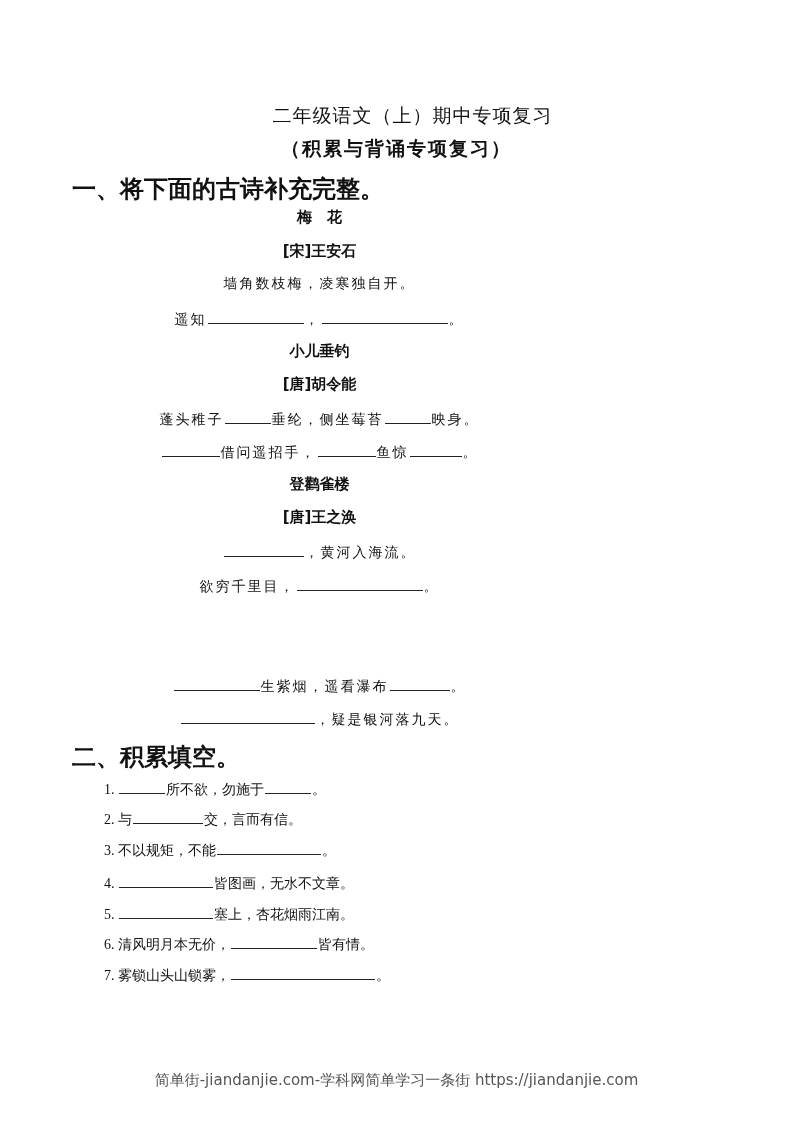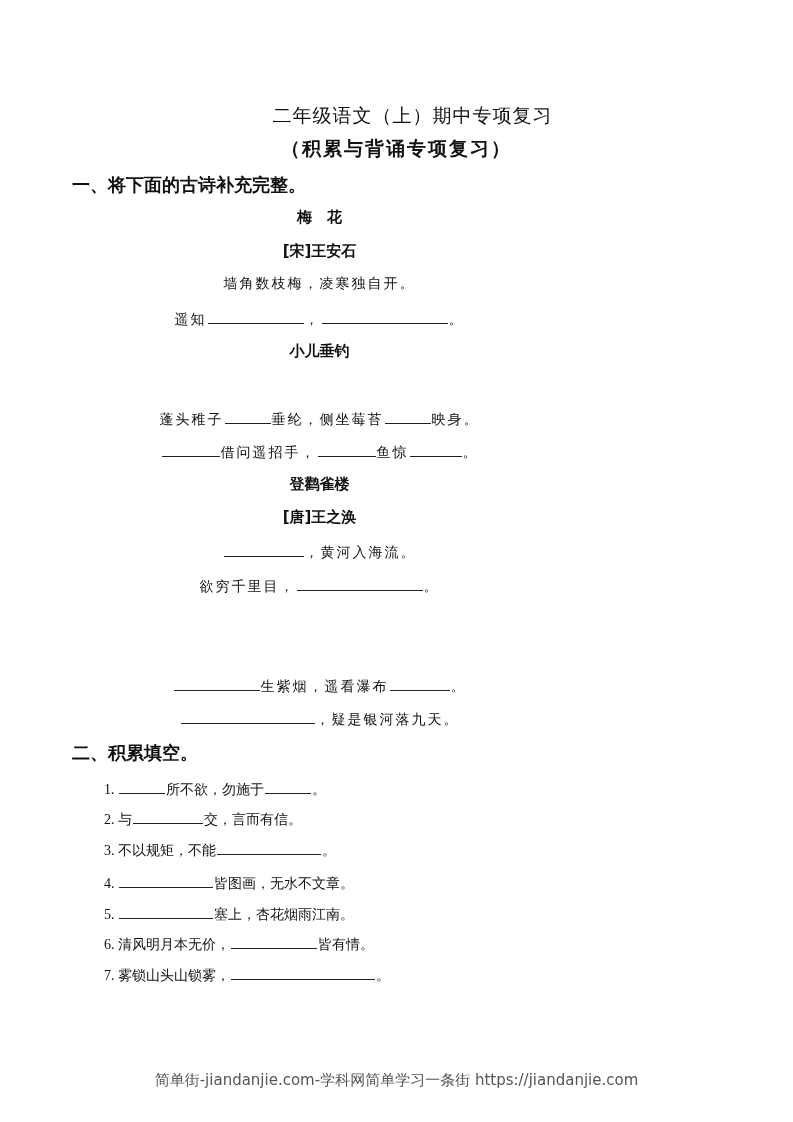--- a/index.html
+++ b/index.html
@@ -3,21 +3,21 @@
 <meta charset="utf-8">
 <style>
   html, body { margin: 0; padding: 0; background: #ffffff; }
   body { width: 793px; height: 1122px; position: relative; overflow: hidden;
          font-family: "DejaVu Sans", "Liberation Sans", sans-serif; color: #111; }
   .page { position: absolute; left: 0; top: 0; width: 793px; height: 1122px; }
   .title { position: absolute; left: 0; width: 793px; text-align: center; top: 103px;
            font-size: 19px; letter-spacing: 1px; padding-left: 16px; }
   .subtitle { position: absolute; left: 0; width: 793px; text-align: center; top: 136px;
               font-size: 19px; font-weight: bold; font-family: "DejaVu Serif", serif; letter-spacing: 2px; }
-  .sec { position: absolute; left: 72px; font-size: 18px; font-weight: bold; }
+  .sec { position: absolute; left: 72px; font-size: 24px; font-weight: bold; }
   .line { position: absolute; left: 0; width: 639px; text-align: center; font-size: 14px; white-space: nowrap; }
   .line.ptitle, .line.author { font-size: 15px; font-weight: bold; }
   .line.verse { font-family: Liberation Mono, monospace; font-size: 14px; letter-spacing: 2px; }
   .blank { display: inline-block; border-bottom: 1px solid #222; height: 14px; vertical-align: baseline; margin: 0 1px; }
   .item { position: absolute; left: 104px; font-size: 14px; font-family: "Liberation Serif", "DejaVu Serif", serif; white-space: nowrap; }
   .footer { position: absolute; left: 0; width: 793px; text-align: center; top: 1071px;
             font-size: 15px; color: #555; }
 </style>
 </head>
 <body>
@@ -30,20 +30,21 @@
   <div class="sec" style="top:173px;">一、将下面的古诗补充完整。</div>
 
   <div class="line ptitle" style="top:208px;">梅　花</div>
   <div class="line author" style="top:242px;">[宋]王安石</div>
   <div class="line verse" style="top:275px;">墙角数枝梅，凌寒独自开。</div>
   <div class="line ptitle" style="top:342px;">小儿垂钓</div>
 
   <div class="line verse" style="top:309px;">
     <span>遥知</span><span class="blank" style="width:96px"></span><span>，</span><span class="blank" style="width:126px"></span><span>。</span>
   </div>
+  <div class="line author" style="top:375px;">[唐]胡令能</div>
   <div class="line verse" style="top:409px;">
     <span>蓬头稚子</span><span class="blank" style="width:46px"></span><span>垂纶，侧坐莓苔</span><span class="blank" style="width:46px"></span><span>映身。</span>
   </div>
   <div class="line verse" style="top:442px;">
     <span class="blank" style="width:58px"></span><span>借问遥招手，</span><span class="blank" style="width:58px"></span><span>鱼惊</span><span class="blank" style="width:52px"></span><span>。</span>
   </div>
 
   <div class="line ptitle" style="top:475px;">登鹳雀楼</div>
   <div class="line author" style="top:508px;">[唐]王之涣</div>
   <div class="line verse" style="top:542px;">

